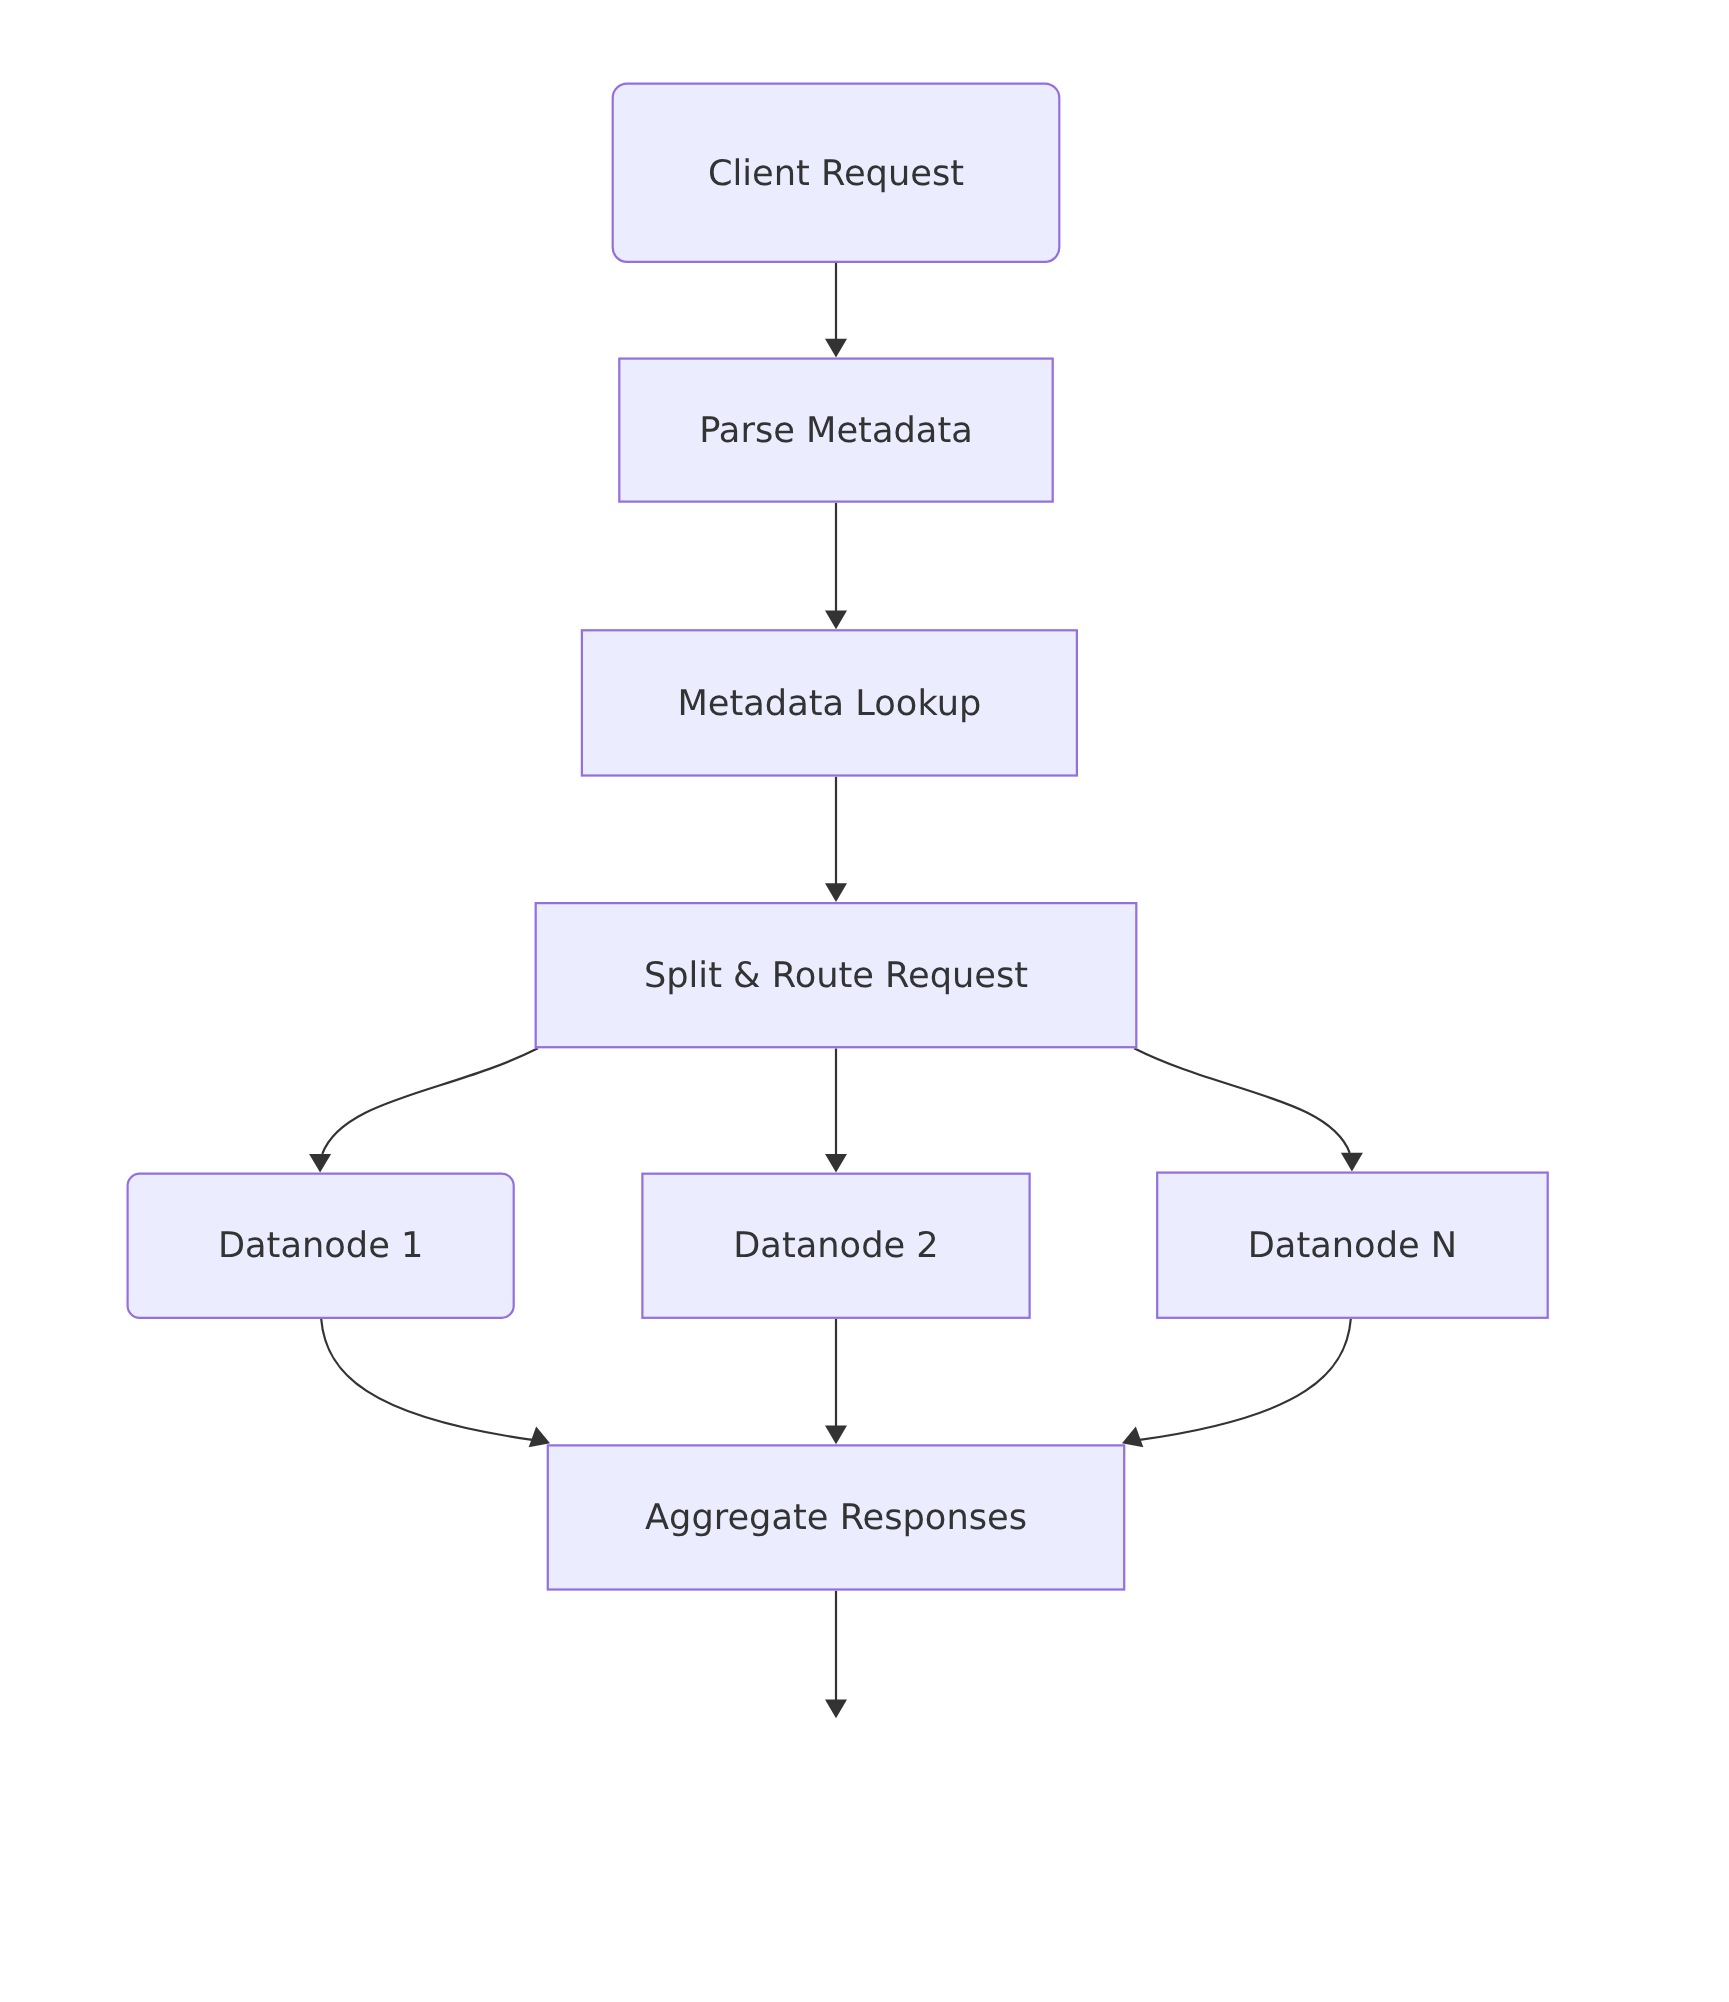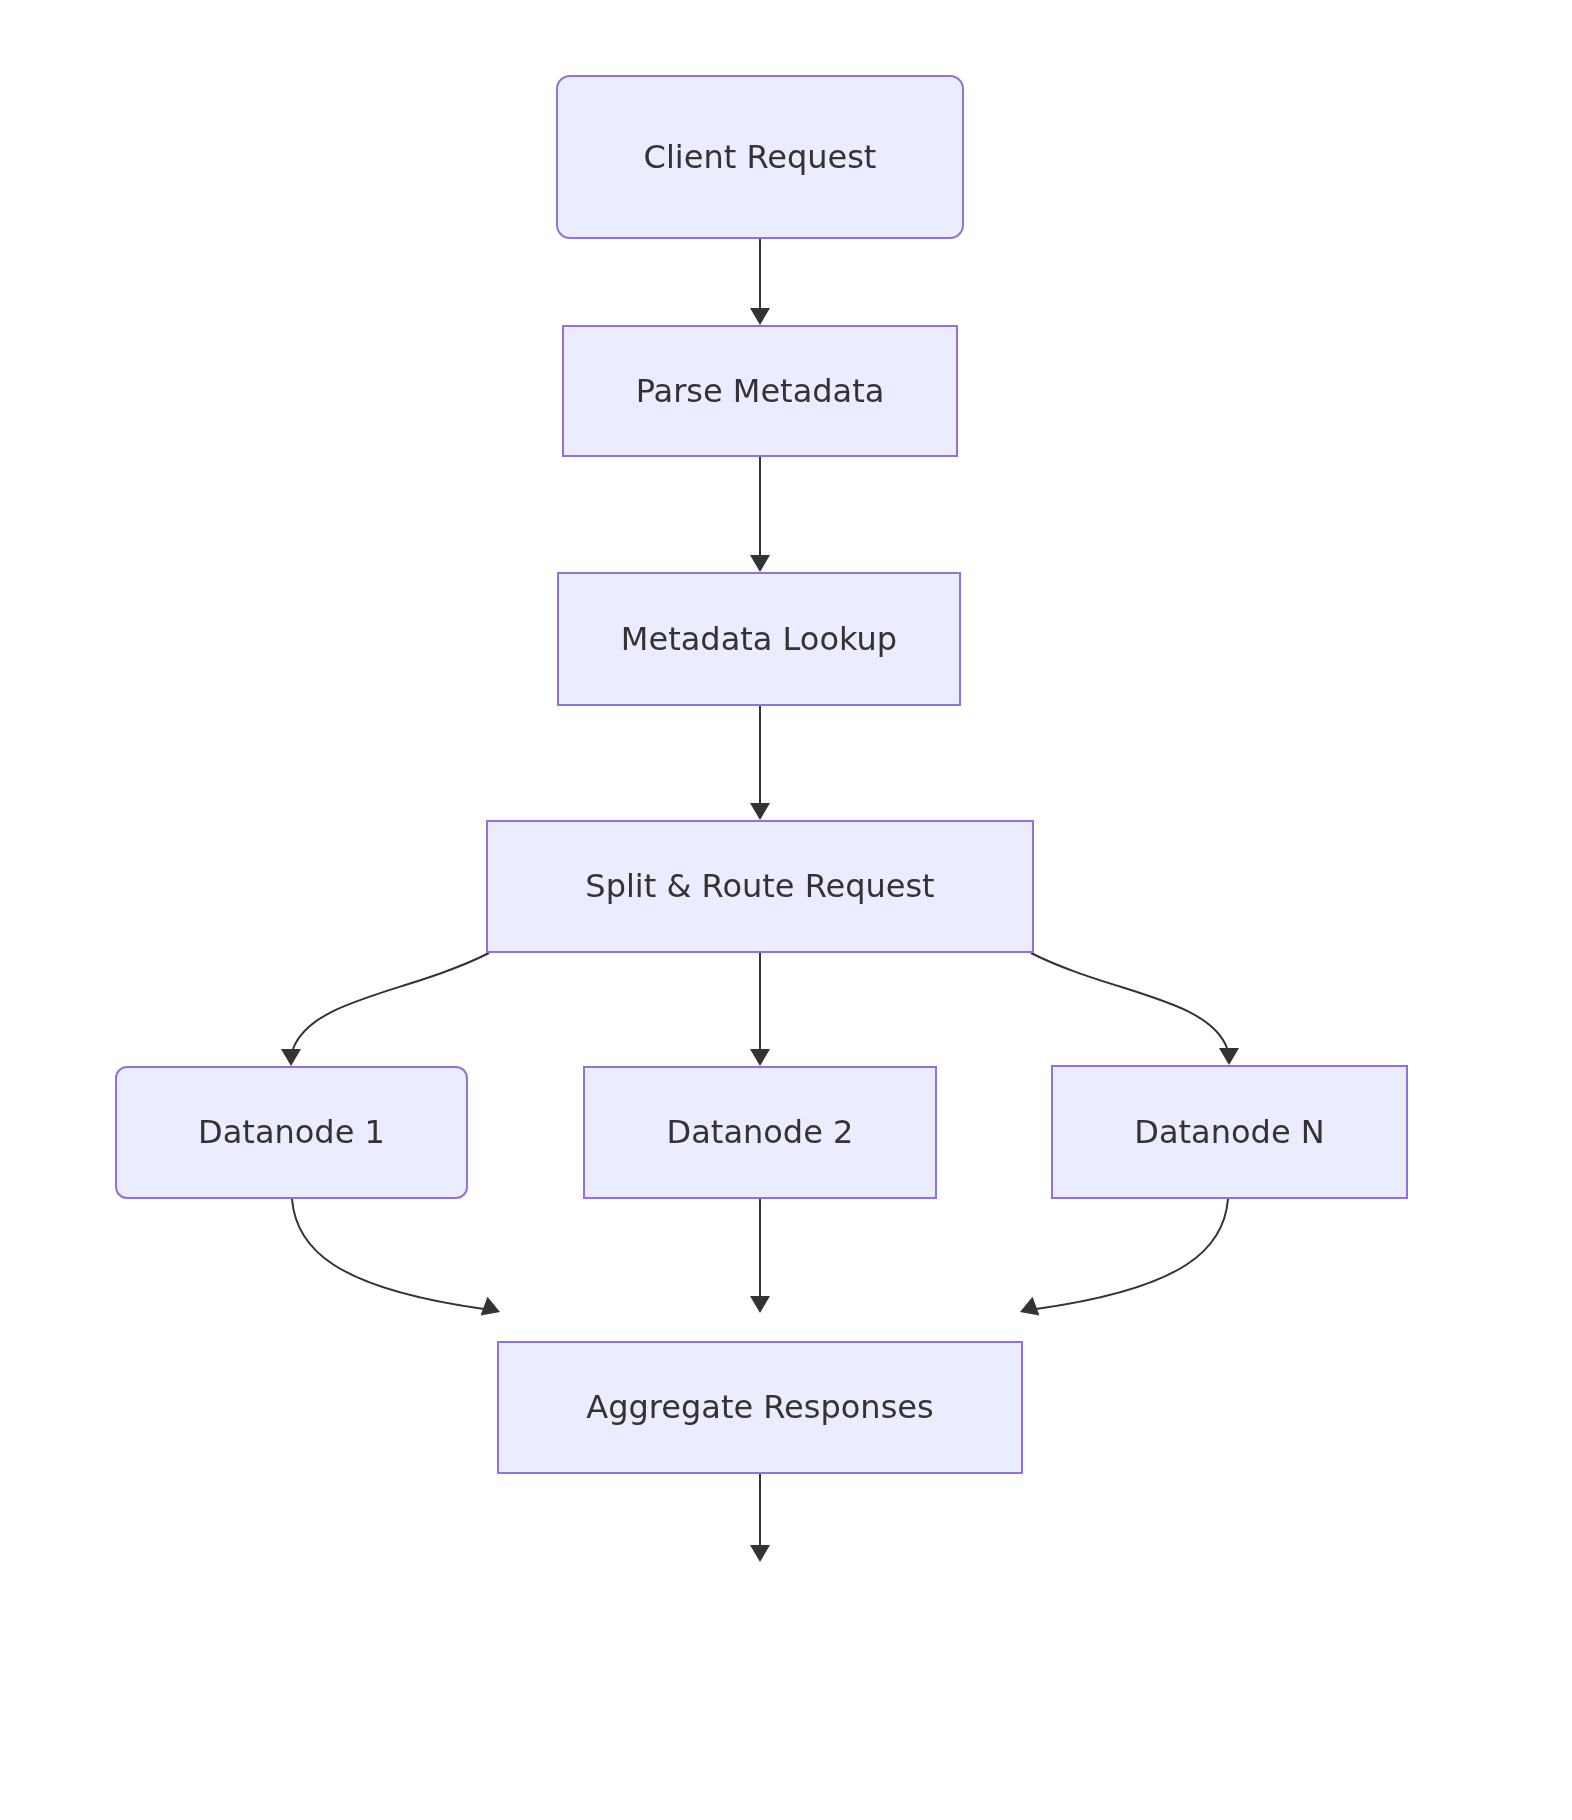--- a/index.html
+++ b/index.html
@@ -24,26 +24,26 @@
     position:absolute;box-sizing:border-box;
     background:var(--node-fill);
     border:2px solid var(--node-border);
     display:flex;align-items:center;justify-content:center;
     color:var(--text);
     font-size:32px;line-height:1.2;
     text-align:center;white-space:nowrap;
   }
   .n-client   {left:556px; top:75px;   width:408px; height:164px;border-radius:14px;}
   .n-parse    {left:562px; top:325px;  width:396px; height:132px;}
-  .n-metadata {left:557px; top:572px;  width:404px; height:134px;}
+  .n-metadata {left:528px; top:572px;  width:452px; height:134px;}
   .n-split    {left:486px; top:820px;  width:548px; height:133px;}
   .n-dn1      {left:115px; top:1066px; width:353px; height:133px;border-radius:12px;}
   .n-dn2      {left:583px; top:1066px; width:354px; height:133px;}
   .n-dnn      {left:1051px;top:1065px; width:357px; height:134px;}
-  .n-aggregate{left:497px; top:1313px; width:526px; height:133px;margin-top:28px;}
+  .n-aggregate{left:497px; top:1313px; width:526px; height:133px;}
   .n-return   {left:476px; top:1562px; width:568px; height:131px;}
 </style>
 </head>
 <body>
 
 <div class="canvas">
 
   <svg class="edges" viewBox="0 0 1572 1820" width="1572" height="1820" aria-hidden="true">
 
     <path class="line" d="M760 208 L760 309"></path>

